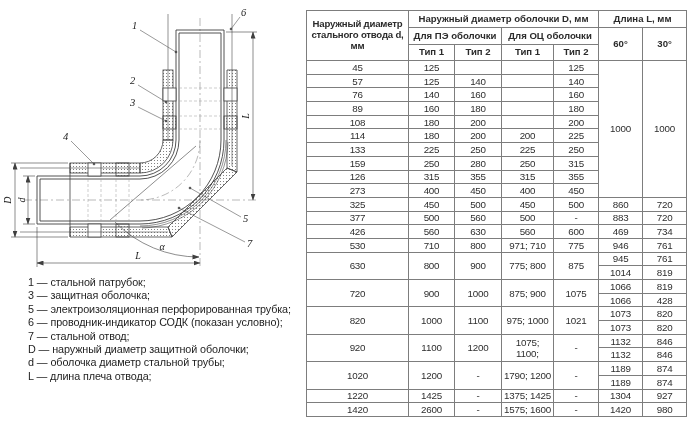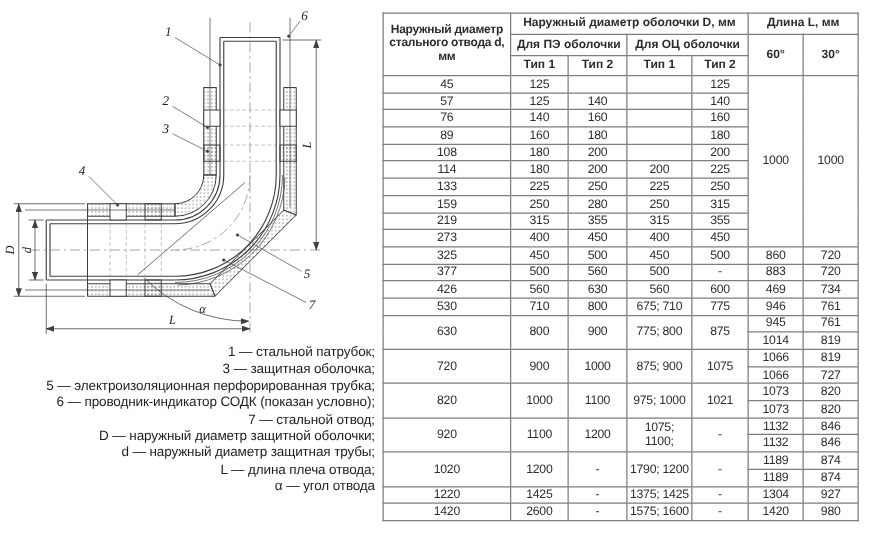--- a/index.html
+++ b/index.html
@@ -3,21 +3,21 @@
 <meta charset="utf-8">
 <style>
   html,body{margin:0;padding:0;background:#fff;}
   #stage{position:relative;width:700px;height:432px;background:#fff;overflow:hidden;
          font-family:"Liberation Sans",sans-serif;color:#2b2b2b;}
   
   #drawing{position:absolute;left:0;top:0;}
   .callout{font:italic 10.5px "Liberation Serif",serif;fill:#1d1d1d;}
   .dimlbl{font:italic 10px "Liberation Serif",serif;fill:#1d1d1d;}
   
-  #legend{position:absolute;left:28px;top:276px;width:272px;text-align:right;}
+  #legend{position:absolute;left:28px;top:276px;width:272px;}
   .legend-line{font-size:10.8px;line-height:13.4px;color:#1e1e1e;white-space:nowrap;letter-spacing:-0.1px;}
   
   #spec-table{position:absolute;left:306px;top:10px;width:380px;border-collapse:collapse;table-layout:fixed;}
   #spec-table th,#spec-table td{border:1px solid #7d7d7d;text-align:center;vertical-align:middle;padding:0 1px;}
   #spec-table thead th{font-weight:bold;color:#2b2b2b;font-size:9.6px;line-height:1.12;}
   #spec-table thead tr:nth-child(1) th{height:16px;}
   #spec-table thead tr:nth-child(2) th{height:16px;}
   #spec-table thead tr:nth-child(3) th{height:15px;}
   th.cold{font-size:9.2px;letter-spacing:-0.2px;}
   #spec-table tbody td{font-size:9.8px;color:#2e2e2e;height:12.7px;line-height:11px;
@@ -152,23 +152,22 @@
     <text class="callout" x="247" y="247">7</text>
   </svg>
 
   <div id="legend">
       <div class="legend-line">1 — стальной патрубок;</div>
       <div class="legend-line">3 — защитная оболочка;</div>
       <div class="legend-line">5 — электроизоляционная перфорированная трубка;</div>
       <div class="legend-line">6 — проводник-индикатор СОДК (показан условно);</div>
       <div class="legend-line">7 — стальной отвод;</div>
       <div class="legend-line">D — наружный диаметр защитной оболочки;</div>
-      <div class="legend-line">d — наружный диаметр защитная трубы;</div>
+      <div class="legend-line">d — оболочка диаметр стальной трубы;</div>
       <div class="legend-line">L — длина плеча отвода;</div>
-      <div class="legend-line">α — угол отвода</div>
     </div>
 
   <table id="spec-table">
     <colgroup>
       <col style="width:102px">
         <col style="width:46px">
         <col style="width:47px">
       <col style="width:52px">
         <col style="width:45px">
         <col style="width:44px">
@@ -246,21 +245,21 @@
           <td>250</td>
         </tr>
         <tr>
           <td>159</td>
           <td>250</td>
           <td>280</td>
           <td>250</td>
           <td>315</td>
         </tr>
         <tr>
-          <td>219</td>
+          <td>126</td>
           <td>315</td>
           <td>355</td>
           <td>315</td>
           <td>355</td>
         </tr>
         <tr>
           <td>273</td>
           <td>400</td>
           <td>450</td>
           <td>400</td>
@@ -290,21 +289,21 @@
           <td>630</td>
           <td>560</td>
           <td>600</td>
           <td>469</td>
           <td>734</td>
         </tr>
         <tr>
           <td>530</td>
           <td>710</td>
           <td>800</td>
-          <td>675; 710</td>
+          <td>971; 710</td>
           <td>775</td>
           <td>946</td>
           <td>761</td>
         </tr>
         <tr>
           <td rowspan="2">630</td>
           <td rowspan="2">800</td>
           <td rowspan="2">900</td>
           <td rowspan="2">775; 800</td>
           <td rowspan="2">875</td>
@@ -319,21 +318,21 @@
           <td rowspan="2">720</td>
           <td rowspan="2">900</td>
           <td rowspan="2">1000</td>
           <td rowspan="2">875; 900</td>
           <td rowspan="2">1075</td>
           <td>1066</td>
           <td>819</td>
         </tr>
         <tr>
           <td>1066</td>
-          <td>727</td>
+          <td>428</td>
         </tr>
         <tr>
           <td rowspan="2">820</td>
           <td rowspan="2">1000</td>
           <td rowspan="2">1100</td>
           <td rowspan="2">975; 1000</td>
           <td rowspan="2">1021</td>
           <td>1073</td>
           <td>820</td>
         </tr>

